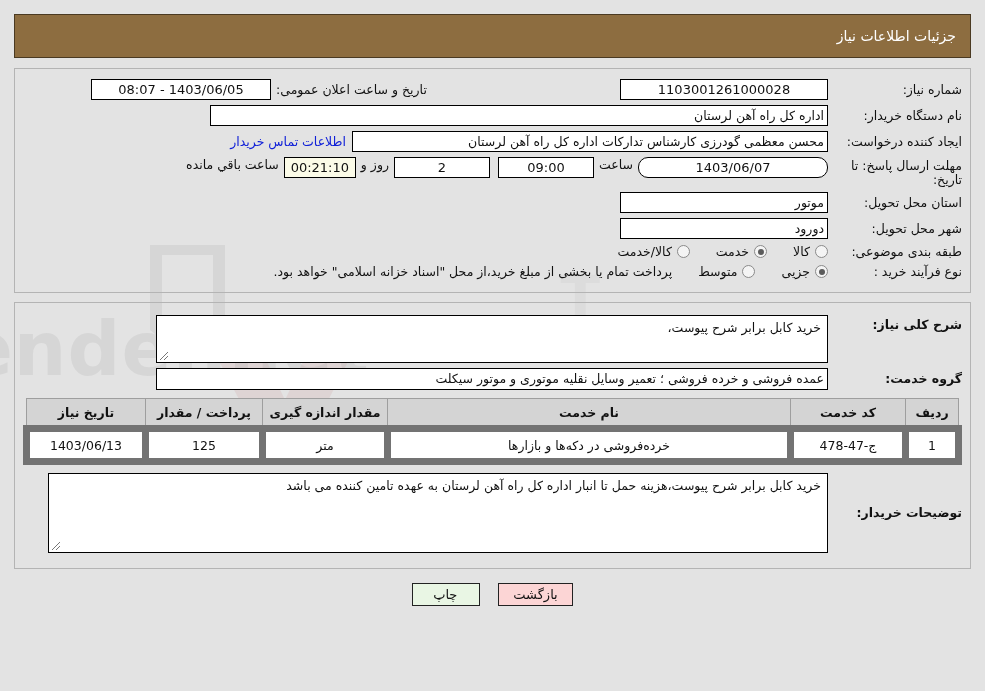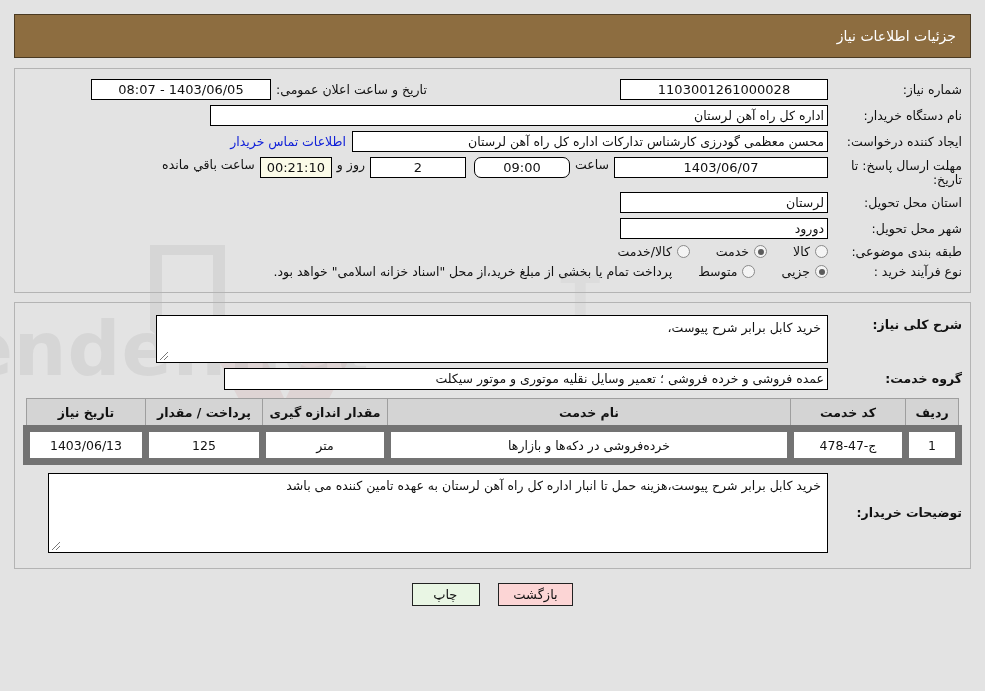--- a/index.html
+++ b/index.html
@@ -277,33 +277,33 @@
 
     <div class="row">
       <span class="lbl lbl-w">ایجاد کننده درخواست:</span>
       <div class="fld rtltext" style="width:476px;">محسن معظمی گودرزی کارشناس تدارکات اداره کل راه آهن لرستان</div>
       <span class="link">اطلاعات تماس خریدار</span>
       <span style="width:72px;flex:0 0 auto;"></span>
     </div>
 
     <div class="row" style="align-items:flex-start;">
       <span class="lbl lbl-w" style="padding-top:2px;">مهلت ارسال پاسخ: تا تاریخ:</span>
-      <div class="fld ltr" style="width:214px;">1403/06/07</div>
+      <div class="fld ltr" style="width:190px;border-radius:10px;">1403/06/07</div>
       <span class="inline-lbl">ساعت</span>
-      <div class="fld ltr" style="width:96px;border-radius:7px;">09:00</div>
+      <div class="fld ltr" style="width:96px;">09:00</div>
       <div class="gap"></div>
       <div class="fld ltr" style="width:96px;">2</div>
       <span class="inline-lbl">روز و</span>
       <div class="fld ltr fld-yellow" style="width:72px;">00:21:10</div>
       <span class="inline-lbl">ساعت باقي مانده</span>
     </div>
 
     <div class="row">
       <span class="lbl lbl-w">استان محل تحویل:</span>
-      <div class="fld rtltext" style="width:208px;">لرستان</div>
+      <div class="fld rtltext" style="width:208px;">موتور</div>
     </div>
 
     <div class="row">
       <span class="lbl lbl-w">شهر محل تحویل:</span>
       <div class="fld rtltext" style="width:208px;">دورود</div>
     </div>
 
     <div class="row">
       <span class="lbl lbl-w">طبقه بندی موضوعی:</span>
       <div class="radio-group">
@@ -349,21 +349,21 @@
           <svg width="10" height="10" viewBox="0 0 10 10">
               <path d="M9 1 L1 9 M9 5 L5 9" stroke="#777" stroke-width="1" fill="none"></path>
             </svg>
         </span>
       </div>
     </div>
 
 
     <div class="row" style="margin-top:4px;">
       <span class="lbl bold-lbl" style="width:128px;">گروه خدمت:</span>
-      <div class="fld rtltext" style="width:604px;height:22px;line-height:20px;">عمده فروشی و خرده فروشی ؛ تعمیر وسایل نقلیه موتوری و موتور سیکلت</div>
+      <div class="fld rtltext" style="width:672px;height:22px;line-height:20px;">عمده فروشی و خرده فروشی ؛ تعمیر وسایل نقلیه موتوری و موتور سیکلت</div>
     </div>
 
     <div class="tbl-wrap">
       <table class="grid">
         <thead>
           <tr>
             <th style="width:44px;">ردیف</th>
             <th style="width:106px;">کد خدمت</th>
             <th>نام خدمت</th>
             <th style="width:116px;">مقدار اندازه گیری</th>

